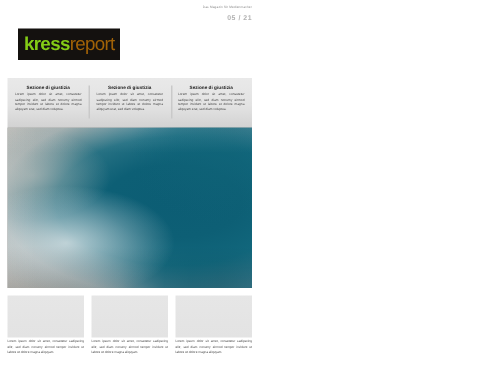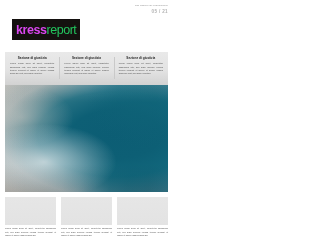--- a/index.html
+++ b/index.html
@@ -62,22 +62,22 @@
     display: inline-block;
     line-height: 1;
   }
   .logo-text {
     font-size: 12.5px;
     font-weight: 700;
     letter-spacing: -0.45px;
     line-height: 1;
     white-space: nowrap;
   }
-  .logo-kress { color: #d946ef; }
-  .logo-report { color: #22c55e; font-weight: 400; }
+  .logo-kress { color: #84cc16; }
+  .logo-report { color: #a16207; font-weight: 400; }
 
   
   .teaser-band {
     position: absolute;
     left: 5px;
     top: 52px;
     width: 163px;
     height: 33px;
     background: linear-gradient(180deg, #e9e9e9 0%, #e3e3e3 55%, #d2d2d2 100%);
     display: flex;

